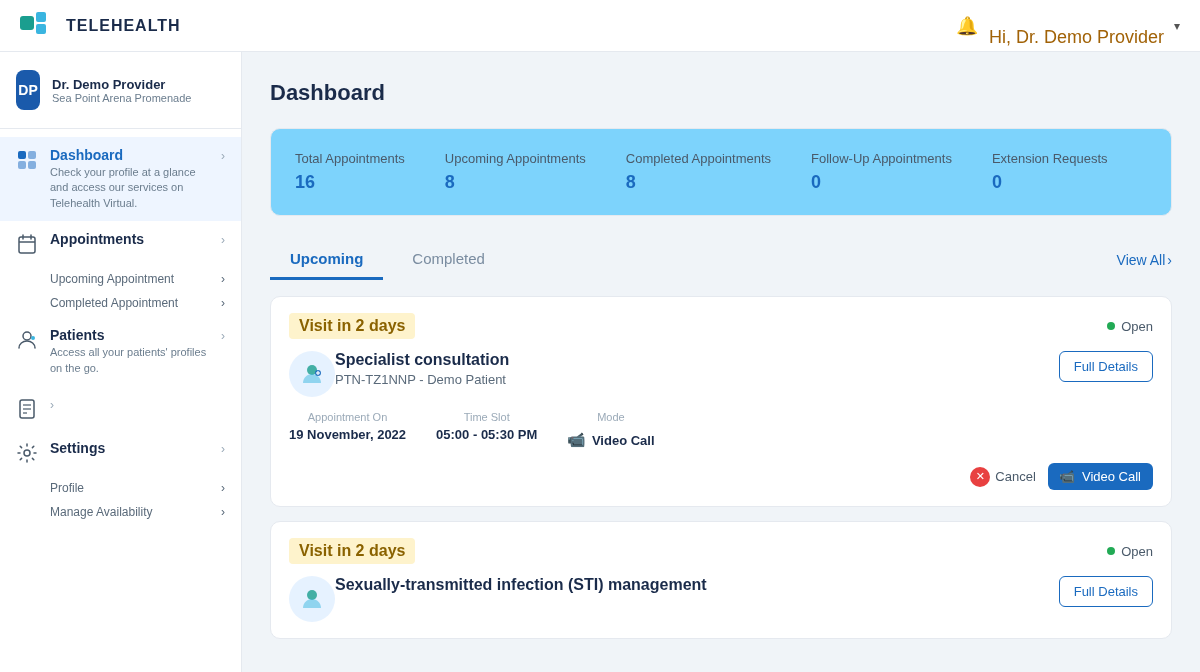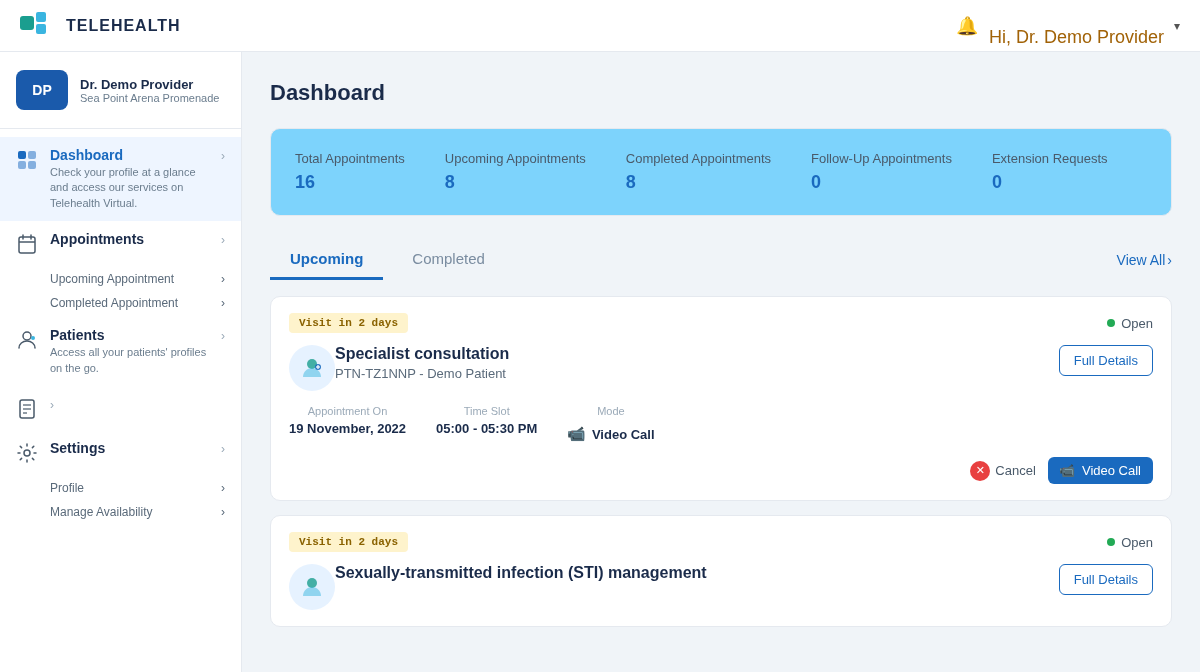--- a/index.html
+++ b/index.html
@@ -38,21 +38,21 @@
       overflow-y: auto;
     }
     .provider-card {
       display: flex;
       align-items: center;
       gap: 12px;
       padding: 18px 16px;
       border-bottom: 1px solid #e5e9ef;
     }
     .avatar-dp {
-      width: 52px; height: 40px;
+      width: 24px; height: 40px;
       background: #1a5aab;
       border-radius: 8px;
       display: flex; align-items: center; justify-content: center;
       color: #fff; font-weight: 700; font-size: 14px;
     }
     .provider-info { display: flex; flex-direction: column; }
     .provider-name { font-size: 13px; font-weight: 700; color: #1a2b4a; }
     .provider-location { font-size: 11px; color: #6b7d8e; }
 
     .nav-section { padding: 8px 0; }
@@ -129,25 +129,24 @@
     }
     .card-top-row {
       display: flex;
       align-items: center;
       justify-content: space-between;
       margin-bottom: 12px;
     }
     .visit-badge {
       background: #fef3cc;
       color: #8a6200;
-      font-size: 11px;
+      font-size: 16px;
       font-weight: 600;
       padding: 4px 10px;
       border-radius: 4px;
-      font-family: Liberation Mono, monospace;
     }
     .open-dot { display: flex; align-items: center; gap: 6px; font-size: 13px; color: #4a5a6a; }
     .dot-green { width: 8px; height: 8px; border-radius: 50%; background: #22aa55; }
 
     .card-main-row {
       display: flex;
       align-items: flex-start;
       justify-content: space-between;
     }
     .card-left { display: flex; align-items: flex-start; }

